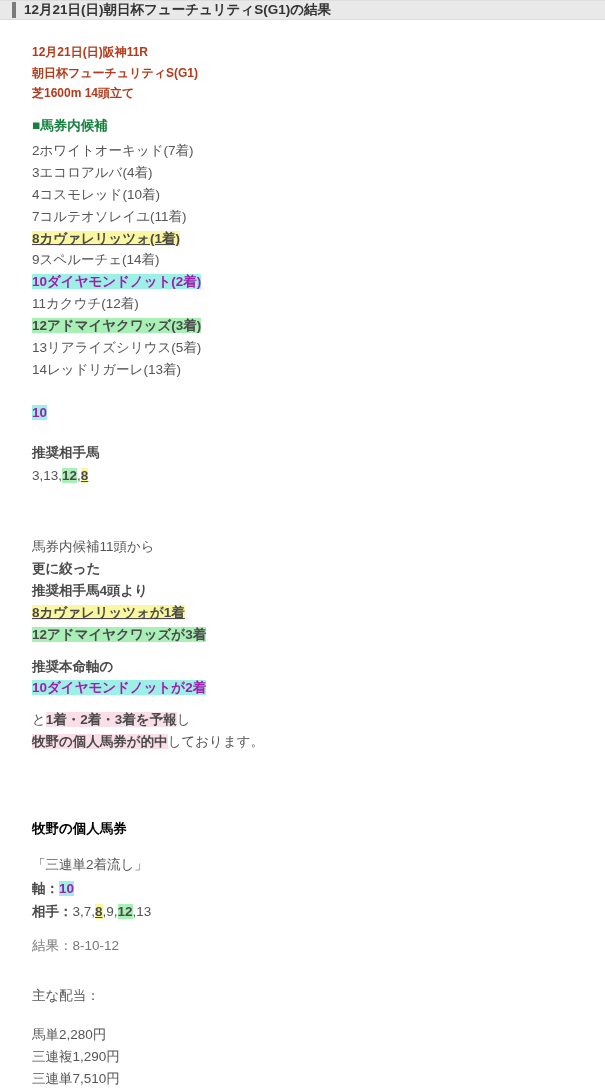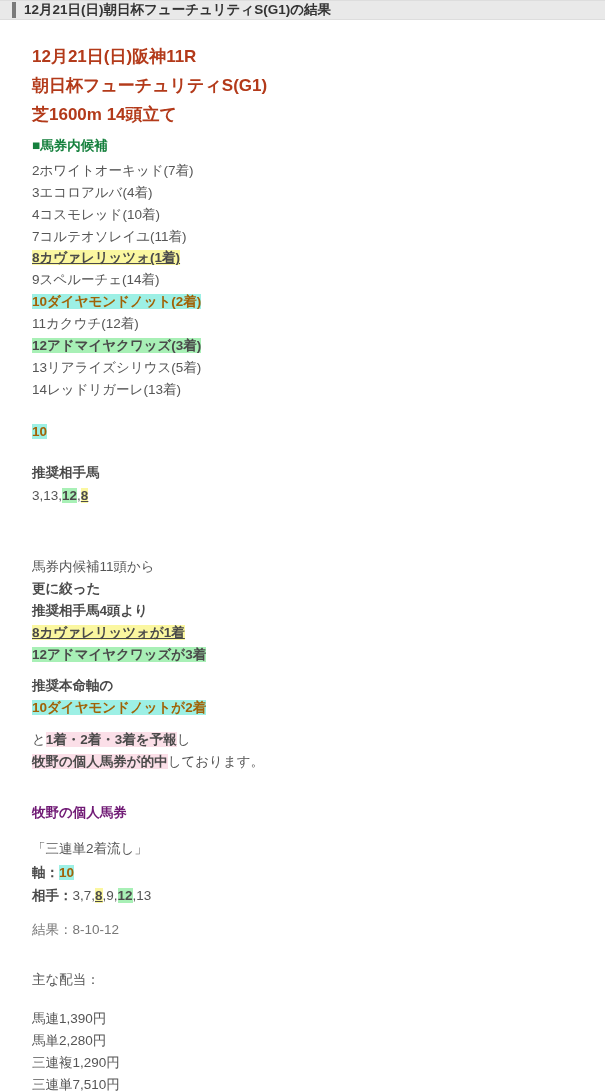--- a/index.html
+++ b/index.html
@@ -46,23 +46,23 @@
     text-overflow: ellipsis;
   }
 
   .content {
     padding: 22px 32px 20px 32px;
   }
 
   .race-head {
     color: #b33a1a;
     font-weight: bold;
-    font-size: 17px;
+    font-size: 12px;
     line-height: 1.72;
-    margin-bottom: 6px;
+    margin-bottom: 12px;
   }
   .race-head div { white-space: nowrap; }
 
   .section-title {
     font-weight: bold;
     color: #15803d;
     margin-bottom: 4px;
   }
 
   .horse-list {
@@ -74,21 +74,21 @@
   }
   .hl-yellow {
     background: #fbf7a0;
     font-weight: bold;
     color: #4a4a4a;
     text-decoration: underline;
   }
   .hl-cyan {
     background: #9df0e5;
     font-weight: bold;
-    color: #a16207;
+    color: #a21caf;
   }
   .hl-green {
     background: #a8f0b6;
     font-weight: bold;
     color: #4a4a4a;
   }
   .hl-pink {
     background: #fbdfe8;
     font-weight: bold;
     color: #4a4a4a;
@@ -102,22 +102,23 @@
   }
 
   .gap-lg { height: 30px; }
   .gap-sm { height: 10px; }
 
   .narrative div { line-height: 1.62; }
   .narrative .b { font-weight: bold; color: #4a4a4a; }
 
   .ticket-title {
     font-weight: bold;
-    color: #701a75;
+    color: #000000;
     margin-bottom: 14px;
+    margin-top: 36px;
   }
   .ticket-line {
     line-height: 1.74;
     white-space: nowrap;
   }
   .ticket-line .b { font-weight: bold; color: #4a4a4a; }
 
   .result-line {
     margin-top: 12px;
     color: #777777;
@@ -193,20 +194,19 @@
       <div class="ticket-line b">「三連単2着流し」</div>
       <div class="ticket-line"><span class="b">軸：</span><span class="hl-cyan">10</span></div>
       <div class="ticket-line"><span class="b">相手：</span><span>3,7,</span><span class="hl-yellow">8</span><span>,9,</span><span class="hl-green">12</span><span>,13</span></div>
       <div class="result-line">結果：8-10-12</div>
     </div>
 
     <div class="gap-lg"></div>
 
     <div class="payout">
       <div class="ttl">主な配当：</div>
-      <div class="row">馬連1,390円</div>
       <div class="row">馬単2,280円</div>
       <div class="row">三連複1,290円</div>
       <div class="row">三連単7,510円</div>
     </div>
 
   </div>
 </div>
 
 </body></html>

